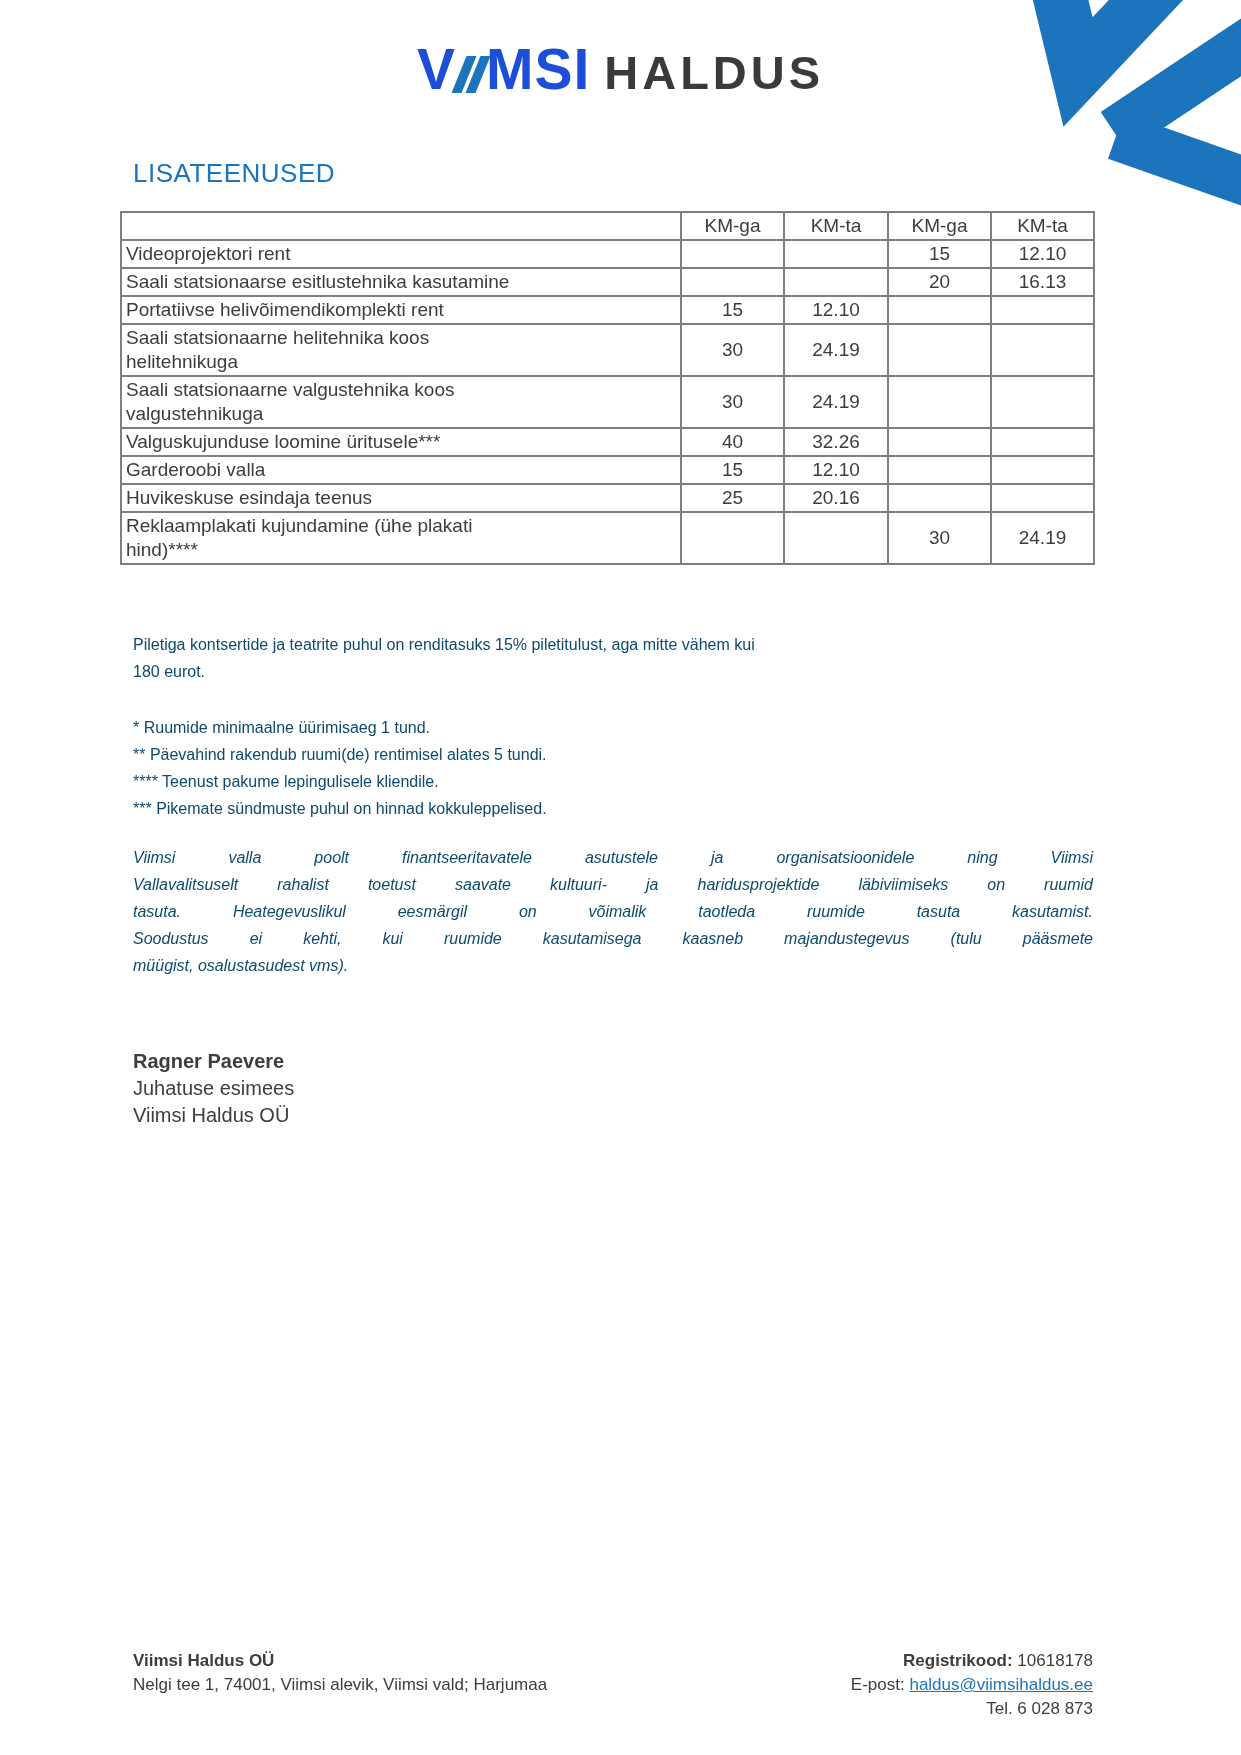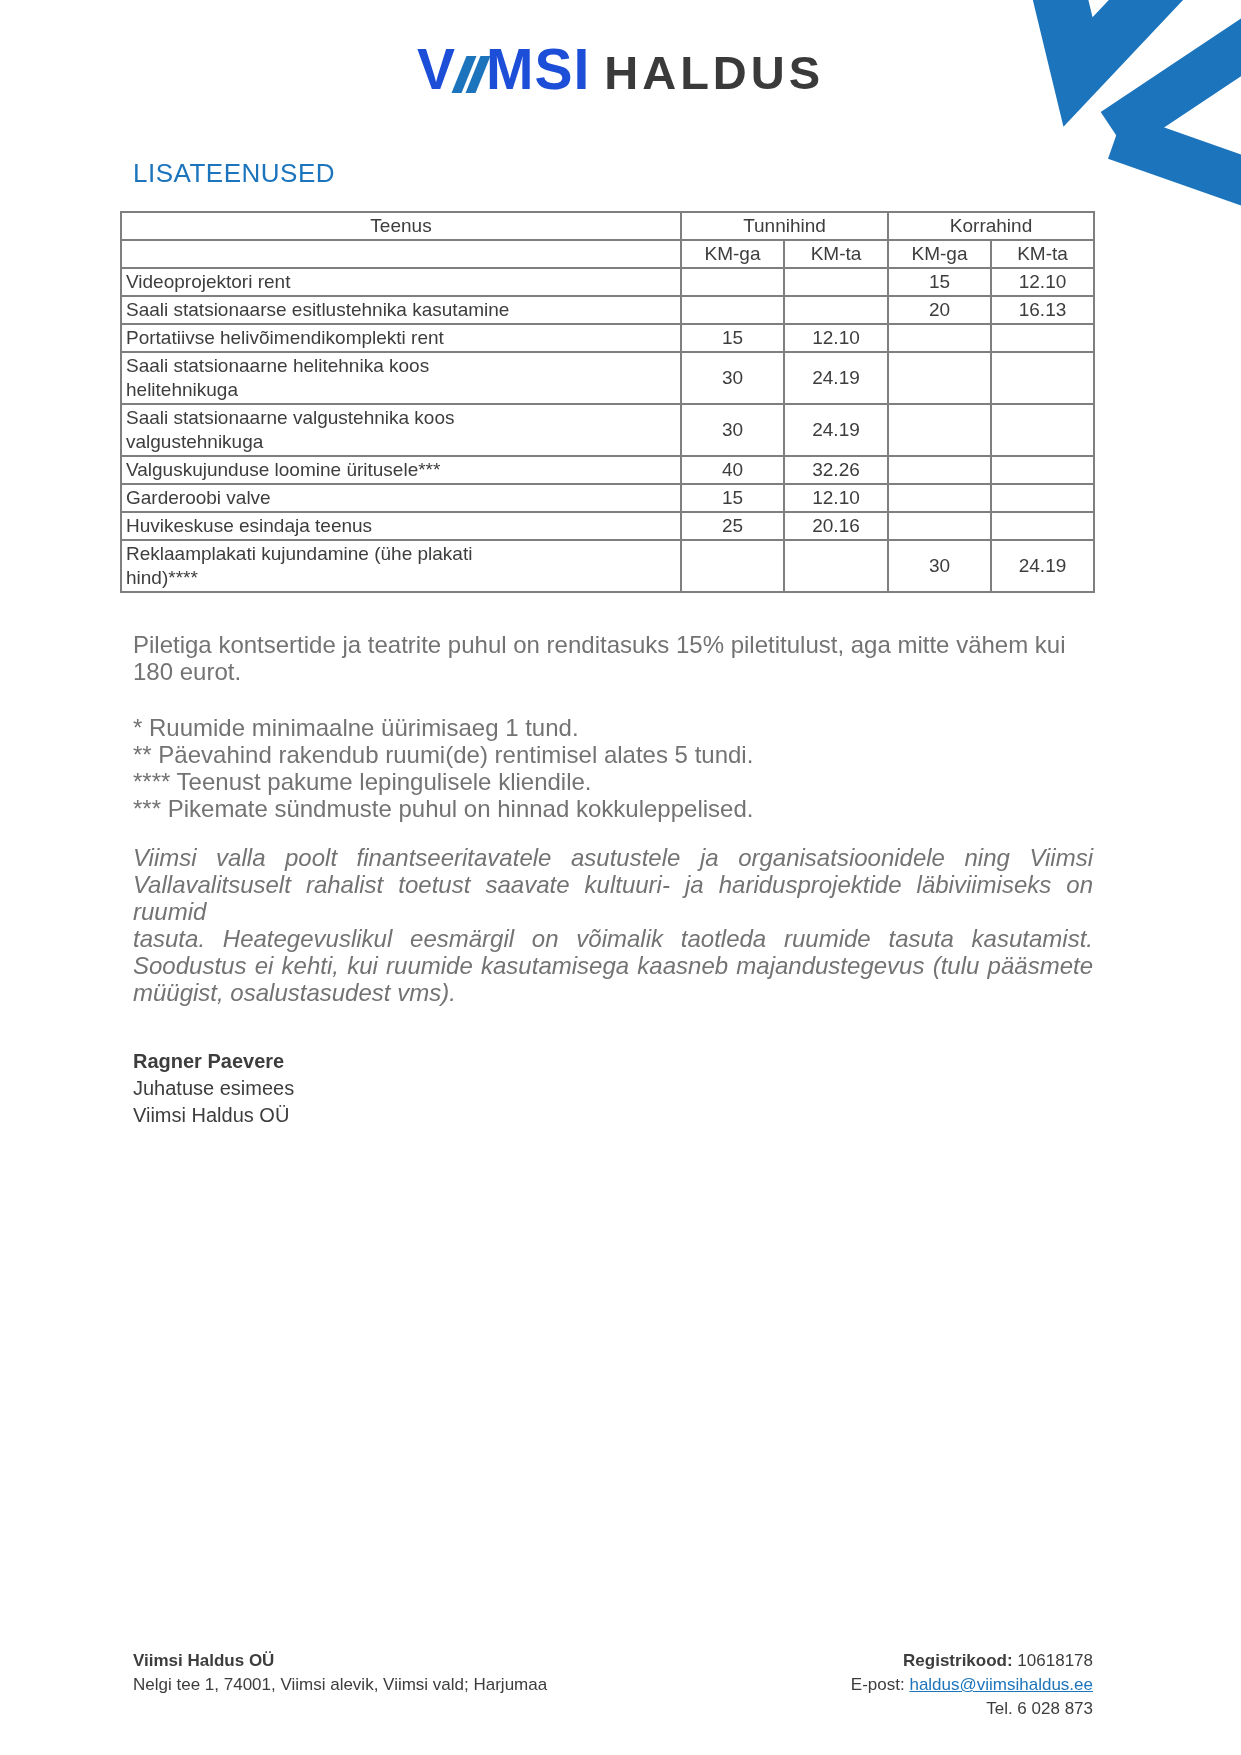--- a/index.html
+++ b/index.html
@@ -23,21 +23,21 @@
   table.price{position:absolute;left:120px;top:211px;border-collapse:collapse;table-layout:fixed;width:973px;
     font-size:19px;color:#3d3d3d;}
   table.price th,table.price td{border:2px solid #7f7f7f;padding:1px 4px;font-weight:normal;
     vertical-align:middle;line-height:24px;}
   table.price th{text-align:center;}
   td.svc{text-align:left;padding-left:9px;white-space:pre-line;}
   td.num{text-align:center;border-radius:8px;}
   tr.hdr{height:26px;}
   tr.single{height:24px;}
   
-  .tblock{position:absolute;left:133px;width:960px;font-size:24px;line-height:27px;color:#737373;}
+  .tblock{position:absolute;left:133px;width:960px;font-size:16px;line-height:27px;color:#0c4a6e;}
   .pre{white-space:pre-line;}
   .jline{text-align:justify;text-align-last:justify;}
   
   .signature{position:absolute;left:133px;top:1036px;font-size:20px;line-height:27px;}
   .signature .name{font-weight:bold;margin-top:12px;}
   
   .footer-left{position:absolute;left:133px;top:1649px;font-size:17px;line-height:24px;}
   .footer-left .co{font-weight:bold;}
   .footer-right{position:absolute;right:148px;top:1649px;font-size:17px;line-height:24px;text-align:right;}
   .footer-right .lbl{font-weight:bold;}
@@ -62,25 +62,20 @@
 
   <table class="price">
     <colgroup>
       <col style="width:560px">
         <col style="width:103px">
         <col style="width:104px">
       <col style="width:103px">
         <col style="width:103px">
     </colgroup>
     <tbody>
-        <tr class="hdr">
-      <th>Teenus</th>
-      <th colspan="2">Tunnihind</th>
-      <th colspan="2">Korrahind</th>
-    </tr>
     <tr class="hdr">
       <th></th>
       <th>KM-ga</th>
       <th>KM-ta</th>
       <th>KM-ga</th>
       <th>KM-ta</th>
     </tr>
     <tr class="single">
       <td class="svc">Videoprojektori rent</td>
       <td class="num"></td>
@@ -119,21 +114,21 @@
       <td class="num"></td>
     </tr>
     <tr class="single">
       <td class="svc">Valguskujunduse loomine üritusele***</td>
       <td class="num">40</td>
       <td class="num">32.26</td>
       <td class="num"></td>
       <td class="num"></td>
     </tr>
     <tr class="single">
-      <td class="svc">Garderoobi valve</td>
+      <td class="svc">Garderoobi valla</td>
       <td class="num">15</td>
       <td class="num">12.10</td>
       <td class="num"></td>
       <td class="num"></td>
     </tr>
     <tr class="single">
       <td class="svc">Huvikeskuse esindaja teenus</td>
       <td class="num">25</td>
       <td class="num">20.16</td>
       <td class="num"></td>

